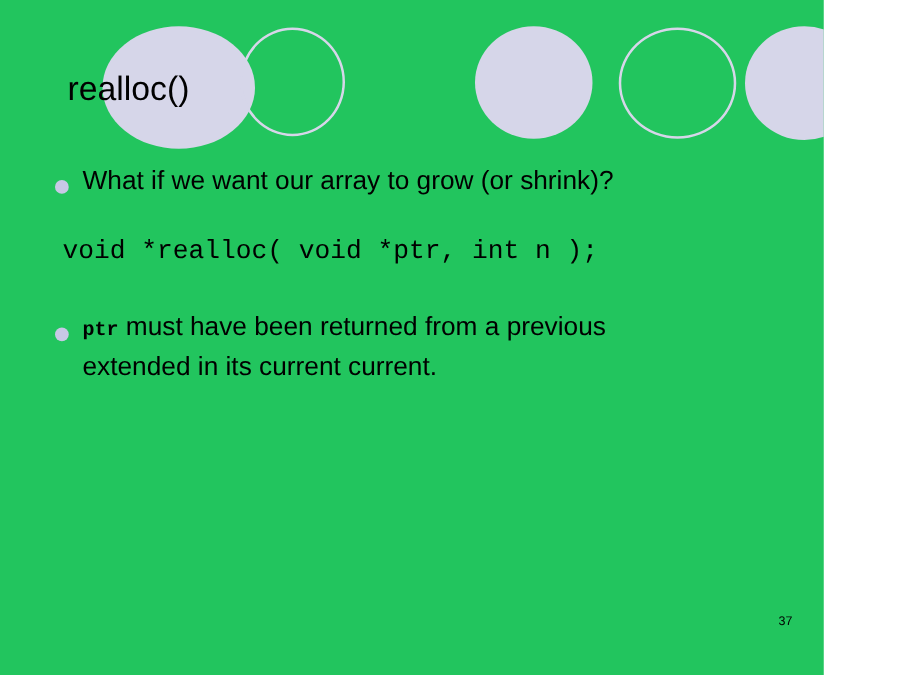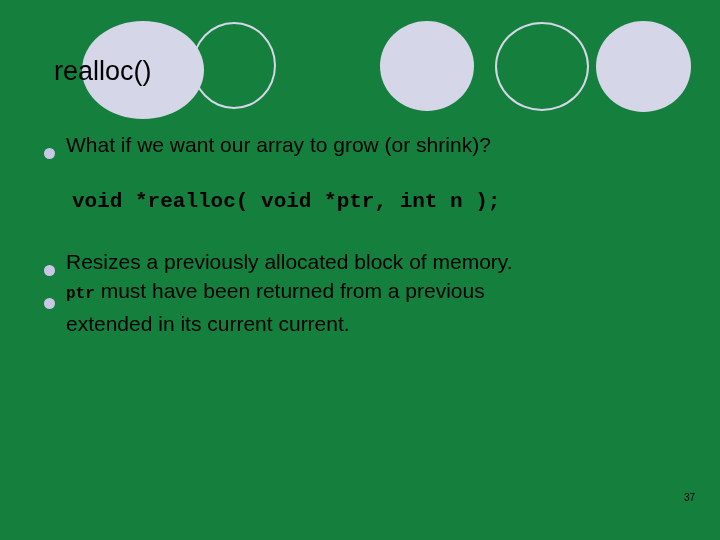--- a/index.html
+++ b/index.html
@@ -8,23 +8,23 @@
   }
   body {
     width: 720px;
     height: 540px;
     background: #ffffff;
     font-family: "Liberation Sans", sans-serif;
     overflow: hidden;
   }
   .slide {
     position: relative;
-    width: 720px;
+    width: 659px;
     height: 540px;
-    background: #15803d;
+    background: #22c55e;
     overflow: hidden;
   }
 
   
   .deco-layer {
     position: absolute;
     left: 0;
     top: 0;
     width: 720px;
     height: 125px;
@@ -64,21 +64,21 @@
   .body {
     position: absolute;
     left: 44px;
     top: 130px;
     width: 648px;
   }
 
   .bullet-row {
     position: relative;
     display: flex;
-    align-items: flex-end;
+    align-items: center;
     padding-left: 0;
   }
   .bullet-marker {
     flex: 0 0 auto;
     width: 11px;
     height: 11px;
     border-radius: 50%;
     background: #c8c8e6;
     margin-top: 9px;
     margin-right: 11px;
@@ -93,23 +93,23 @@
   .bullet-text .mono {
     font-family: "Liberation Mono", "DejaVu Sans Mono", monospace;
     font-weight: bold;
     font-size: 16px;
   }
 
   .gap-a { height: 30px; }
   .gap-b { height: 32px; }
 
   .code-line {
-    margin-left: 28px;
+    margin-left: 6px;
     font-family: "Liberation Mono", "DejaVu Sans Mono", monospace;
-    font-weight: bold;
+    font-weight: normal;
     font-size: 21px;
     line-height: 26px;
     color: #000000;
     white-space: pre;
   }
 
   .cont-line {
     margin-left: 22px;
     font-size: 21px;
     line-height: 29px;
@@ -153,24 +153,20 @@
       <span class="bullet-marker"></span>
       <span class="bullet-text">What if we want our array to grow (or shrink)?</span>
     </div>
 
     <div class="gap-a"></div>
 
     <div class="code-line">void *realloc( void *ptr, int n );</div>
 
     <div class="gap-b"></div>
 
-    <div class="bullet-row">
-      <span class="bullet-marker"></span>
-      <span class="bullet-text">Resizes a previously allocated block of memory.</span>
-    </div>
 
     <div class="bullet-row">
       <span class="bullet-marker"></span>
       <span class="bullet-text"><span class="mono">ptr</span><span> must have been returned from a previous</span></span>
     </div>
 
 
 
     <div class="cont-line">extended in its current current.</div>
 

